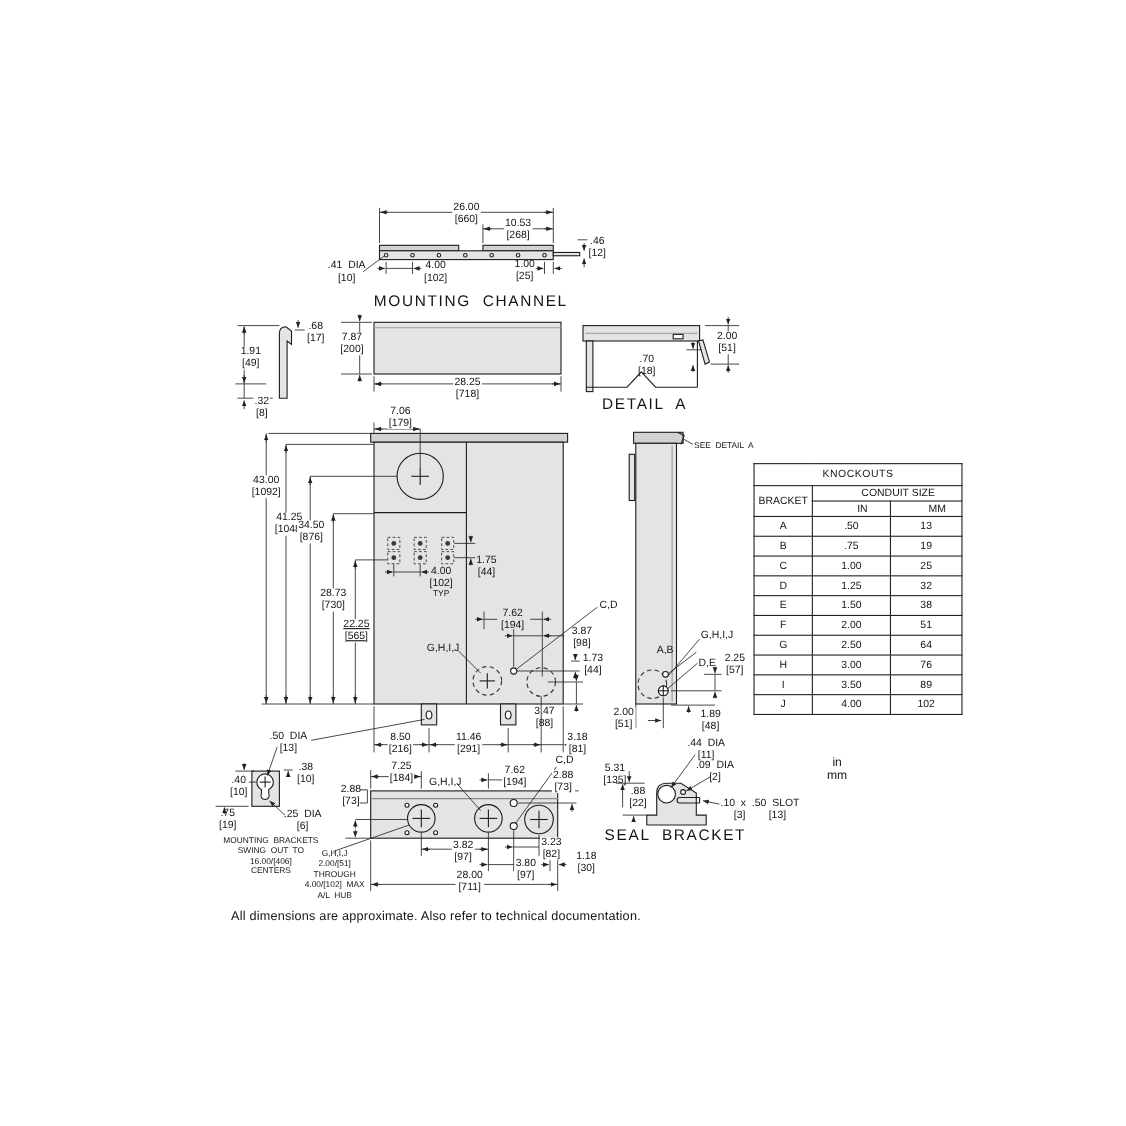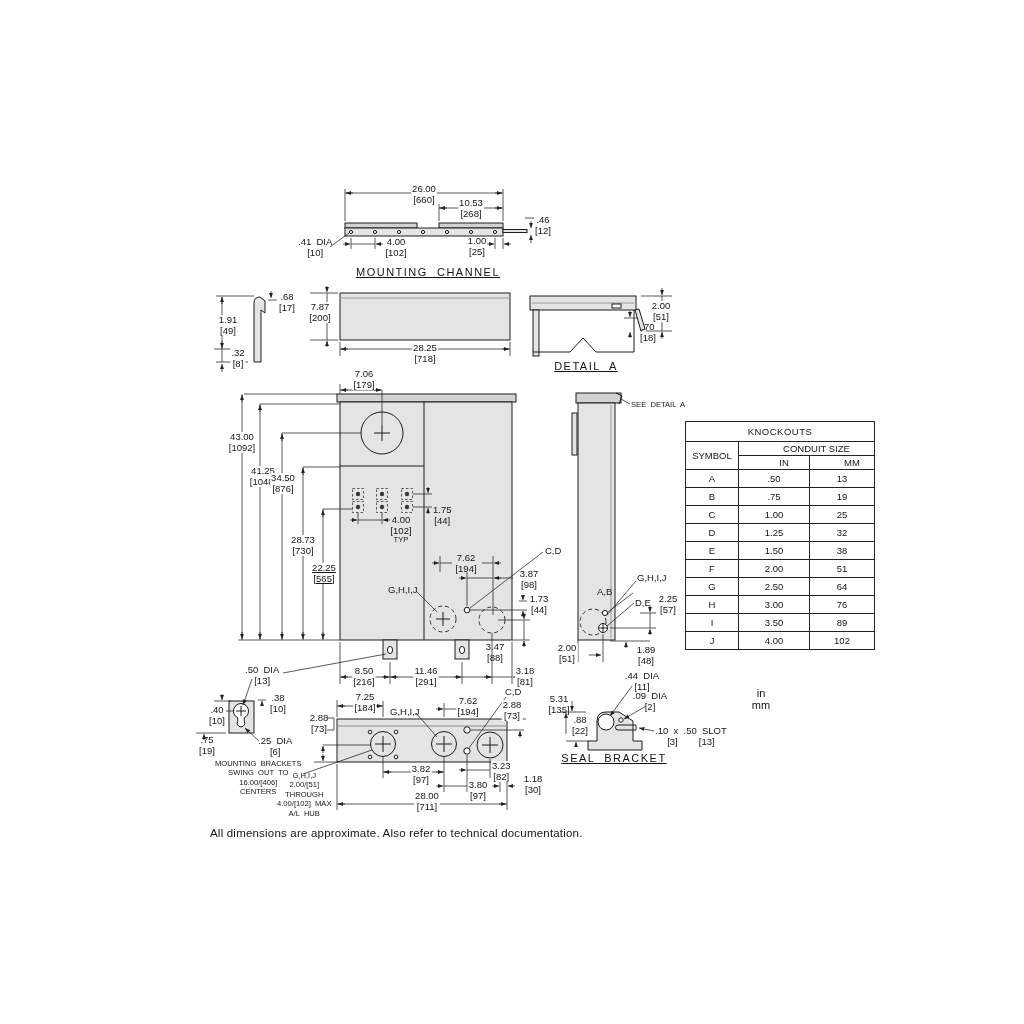--- a/index.html
+++ b/index.html
@@ -8,21 +8,21 @@
   #drawing{position:absolute;left:0;top:0;}
   .fillg{fill:#e4e4e4;}
   .fillc{fill:#d2d2d2;}
   .wht{fill:#ffffff;}
   .lbl{position:absolute;font-size:9.5px;line-height:1.12;white-space:pre;color:#141414;
        text-align:center;}
   .al-c{transform:translateX(-50%);}
   .al-l{text-align:center;}
   .bg{background:#ffffff;padding:0 1px;}
   .small{font-size:7.6px;line-height:1.25;}
-  .title{font-size:11px;letter-spacing:1.5px;white-space:pre;text-decoration:underline;}
+  .title{font-size:14px;letter-spacing:1.5px;white-space:pre;}
   .units{font-size:11px;line-height:1.05;}
   .footer{font-size:11.5px;letter-spacing:.2px;}
   #knockouts-table{position:absolute;left:685px;top:421px;border-collapse:collapse;
        font-size:9.5px;color:#141414;table-layout:fixed;}
   #knockouts-table th,#knockouts-table td{border:1px solid #222;font-weight:normal;
        text-align:center;padding:0;height:17px;background:#fff;}
   #knockouts-table .cap{height:19px;letter-spacing:.5px;}
   #knockouts-table .hdr{height:13px;padding-left:20px;}
   #knockouts-table .symw{width:52px;} #knockouts-table .inw{width:50px;} #knockouts-table .mmw{width:44px;}
 </style>
@@ -407,29 +407,29 @@
 [10]</div>
       <div class="lbl al-c" style="left: 396px; top: 237px;">4.00
 [102]</div>
       <div class="lbl al-c" style="left: 477px; top: 236px;">1.00
 [25]</div>
       <div class="lbl al-c title" style="left: 428px; top: 266px;">MOUNTING  CHANNEL</div>
       <div class="lbl al-c" style="left: 287px; top: 292px;">.68
 [17]</div>
       <div class="lbl al-c bg" style="left: 228px; top: 315px;">1.91
 [49]</div>
-      <div class="lbl al-c bg" style="left: 238px; top: 348px; text-align: center;">.32
+      <div class="lbl al-c bg" style="left: 238px; top: 360px; text-align: center;">.32
 [8]</div>
       <div class="lbl al-c bg" style="left: 320px; top: 302px;">7.87
 [200]</div>
       <div class="lbl al-c bg" style="left: 425px; top: 343px;">28.25
 [718]</div>
       <div class="lbl al-c bg" style="left: 661px; top: 301px;">2.00
 [51]</div>
-      <div class="lbl al-c" style="left: 648px; top: 322px;">.70
+      <div class="lbl al-c" style="left: 588px; top: 322px;">.70
 [18]</div>
       <div class="lbl al-c title" style="left: 586px; top: 360px;">DETAIL  A</div>
       <div class="lbl al-c bg" style="left: 364px; top: 369px;">7.06
 [179]</div>
       <div class="lbl al-c bg" style="left: 242px; top: 432px;">43.00
 [1092]</div>
       <div class="lbl al-c bg" style="left: 263px; top: 466px;">41.25
 [1048]</div>
       <div class="lbl al-c bg" style="left: 283px; top: 473px;">34.50
 [876]</div>
@@ -473,21 +473,21 @@
       <div class="lbl al-l" style="left: 245px; top: 665px;">.50  DIA
 [13]</div>
       <div class="lbl al-c bg" style="left: 217px; top: 705px;">.40
 [10]</div>
       <div class="lbl al-c" style="left: 278px; top: 693px;">.38
 [10]</div>
       <div class="lbl al-c" style="left: 207px; top: 735px;">.75
 [19]</div>
       <div class="lbl al-l" style="left: 258px; top: 736px;">.25  DIA
 [6]</div>
-      <div class="lbl al-l small" style="left: 215px; top: 759px;">MOUNTING  BRACKETS
+      <div class="lbl al-l small" style="left: 203px; top: 759px;">MOUNTING  BRACKETS
 SWING  OUT  TO
 16.00/[406]
 CENTERS</div>
       <div class="lbl al-l small" style="left: 277px; top: 771px;">G,H,I,J
 2.00/[51]
 THROUGH
 4.00/[102]  MAX
 A/L  HUB</div>
       <div class="lbl al-c bg" style="left: 365px; top: 692px;">7.25
 [184]</div>
@@ -522,21 +522,21 @@
       <div class="lbl al-c title" style="left: 614px; top: 752px;">SEAL  BRACKET</div>
       <div class="lbl al-l footer" style="left: 210px; top: 827px;">All dimensions are approximate. Also refer to technical documentation.</div>
     </div>
 
   <table id="knockouts-table">
     <thead>
       <tr>
           <th colspan="3" class="cap">KNOCKOUTS</th>
         </tr>
       <tr>
-        <th rowspan="2" class="symw">SYMBOL</th>
+        <th rowspan="2" class="symw">BRACKET</th>
         <th colspan="2" class="hdr">CONDUIT  SIZE</th>
       </tr>
       <tr>
         <th class="inw hdr">IN</th>
         <th class="mmw hdr">MM</th>
       </tr>
     </thead>
     <tbody id="knockouts-body">
         <tr>
           <td>A</td>

